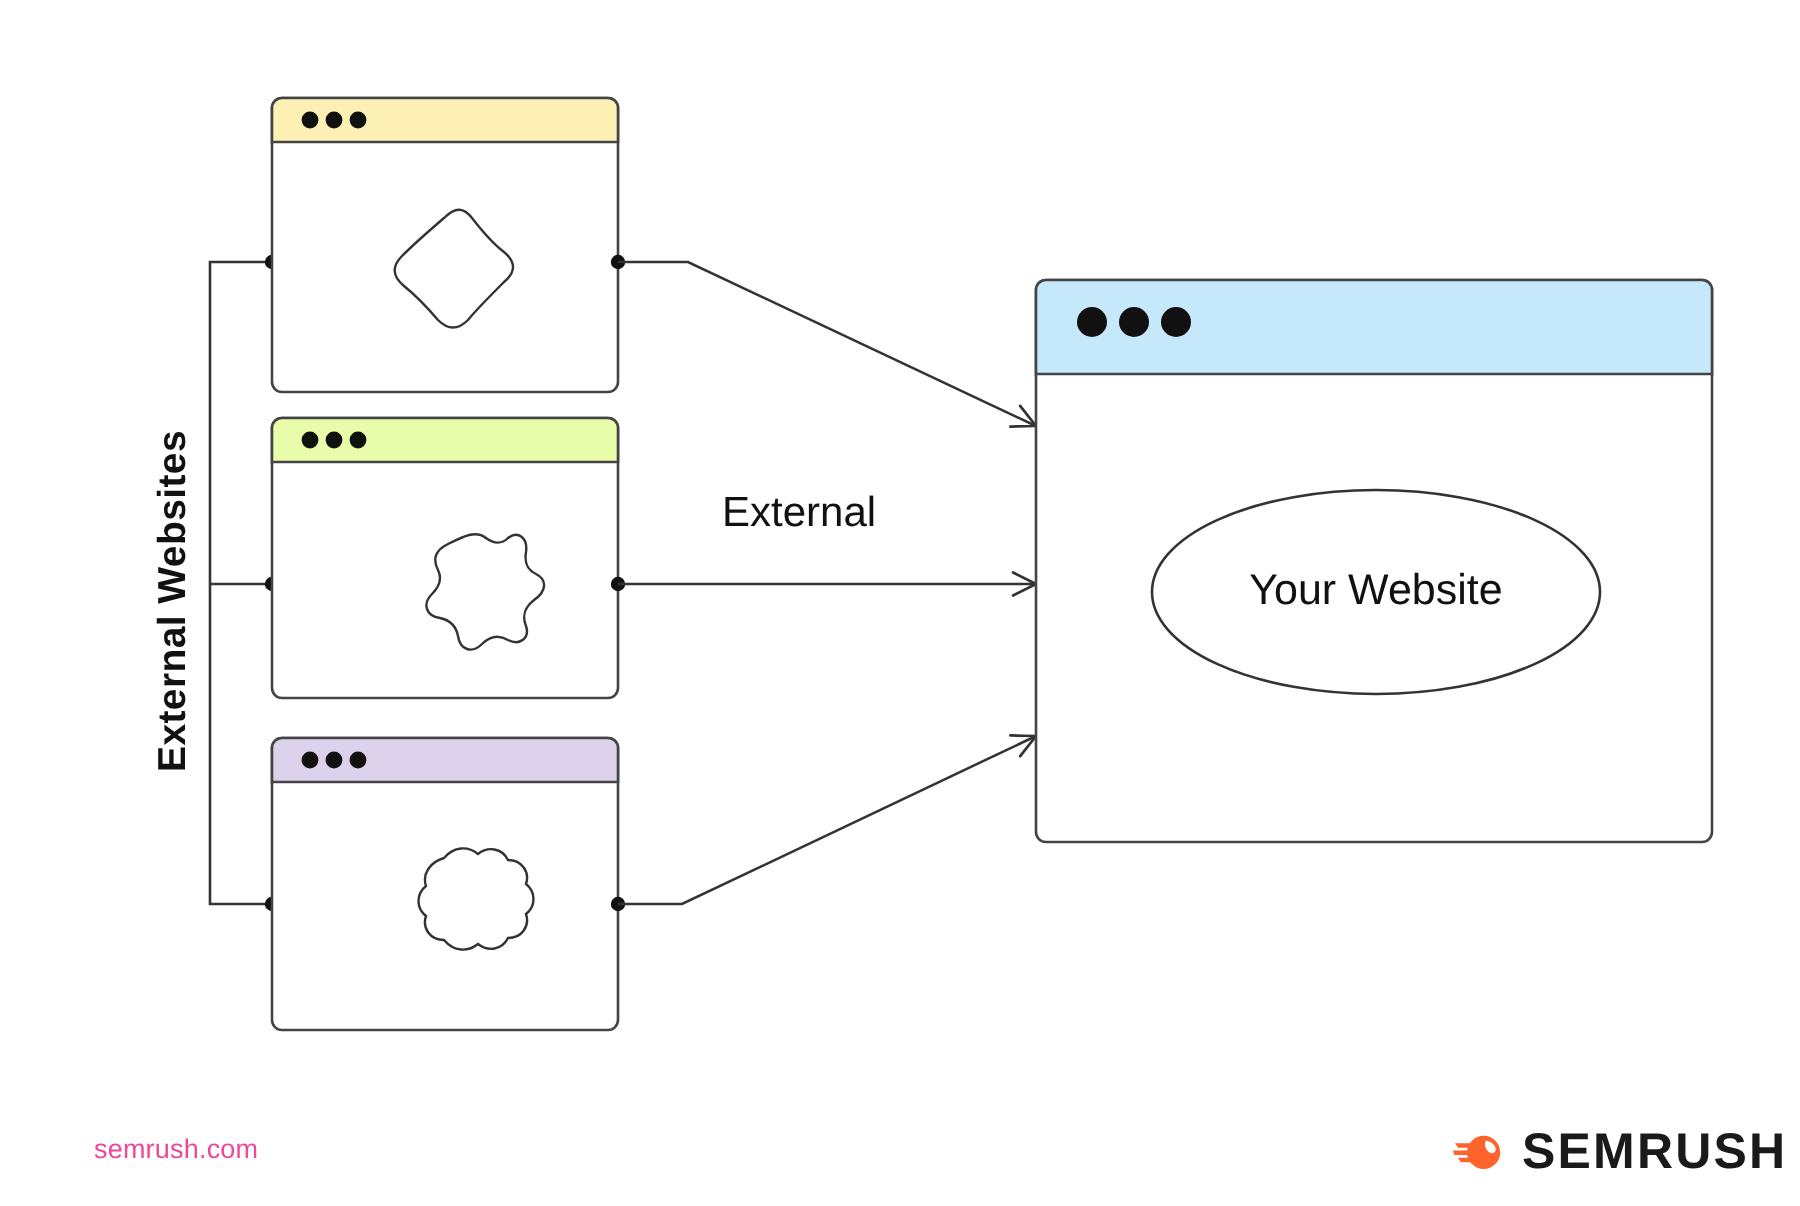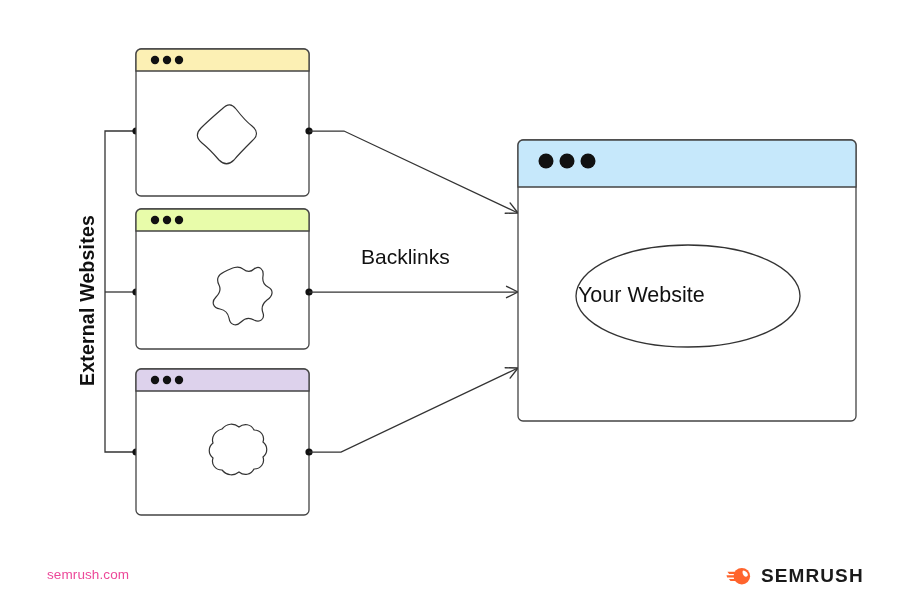--- a/index.html
+++ b/index.html
@@ -58,20 +58,21 @@
     color: #111111;
     white-space: nowrap;
   }
 
   
   .ellipse-label {
     position: absolute;
     left: 578px;
     top: 283px;
     width: 220px;
+    text-align: center;
     font-size: 21.5px;
     font-weight: 500;
     color: #111111;
     white-space: nowrap;
   }
 
   
   .footer-url {
     position: absolute;
     left: 47px;
@@ -89,21 +90,21 @@
     align-items: center;
     gap: 8px;
     height: 26px;
   }
   .brand-mark {
     width: 27px;
     height: 22px;
     display: block;
   }
   .brand-name {
-    font-size: 19px;
+    font-size: 25px;
     font-weight: 700;
     letter-spacing: 1.1px;
     color: #1a1a1a;
   }
 </style>
 </head>
 <body>
 
 <div id="canvas">
 
@@ -197,21 +198,21 @@
       <path d="M 523 140 L 851 140 A 5 5 0 0 1 856 145 L 856 187 L 518 187 L 518 145 A 5 5 0 0 1 523 140 Z" fill="#c6e8fb" stroke="#444444" stroke-width="1.3"></path>
       <circle cx="546" cy="161" r="7.5" fill="#111111"></circle>
       <circle cx="567" cy="161" r="7.5" fill="#111111"></circle>
       <circle cx="588" cy="161" r="7.5" fill="#111111"></circle>
       <ellipse cx="688" cy="296" rx="112" ry="51" fill="#ffffff" stroke="#333333" stroke-width="1.3"></ellipse>
     </g>
   </svg>
 
   <div class="vlabel">External Websites</div>
 
-  <div class="backlinks-label">Backlinks</div>
+  <div class="backlinks-label">External</div>
 
   <div class="ellipse-label">Your Website</div>
 
   <div class="footer-url">semrush.com</div>
 
   <div class="brand">
     <svg class="brand-mark" viewBox="0 0 28 22">
       <path d="M 1.5 6.5 L 12 6.5 L 12 8.8 L 3.2 8.8 Z" fill="#ff642d"></path>
       <path d="M 0.5 10.2 L 12 10.2 L 12 12.5 L 1.2 12.5 Z" fill="#ff642d"></path>
       <path d="M 3.0 14.0 L 12 14.0 L 12 16.3 L 4.6 16.3 Z" fill="#ff642d"></path>

